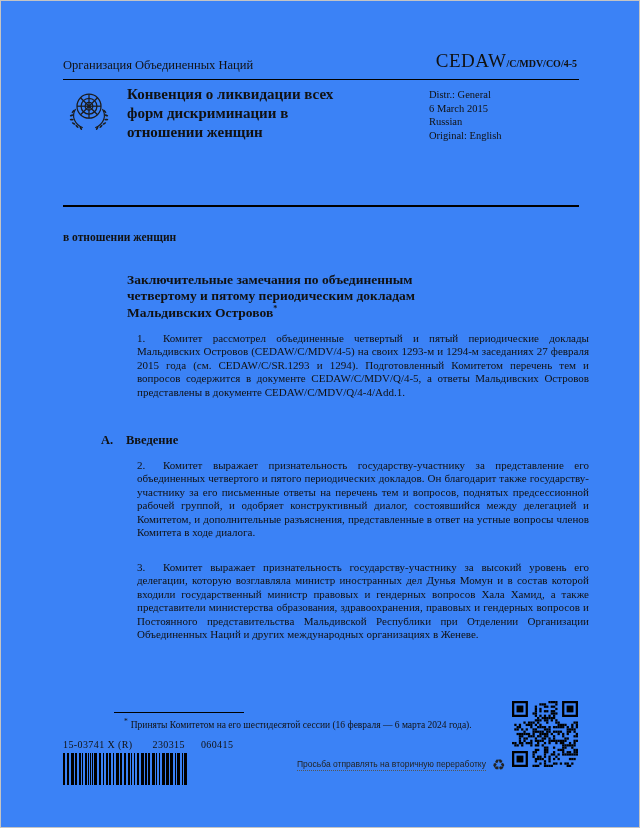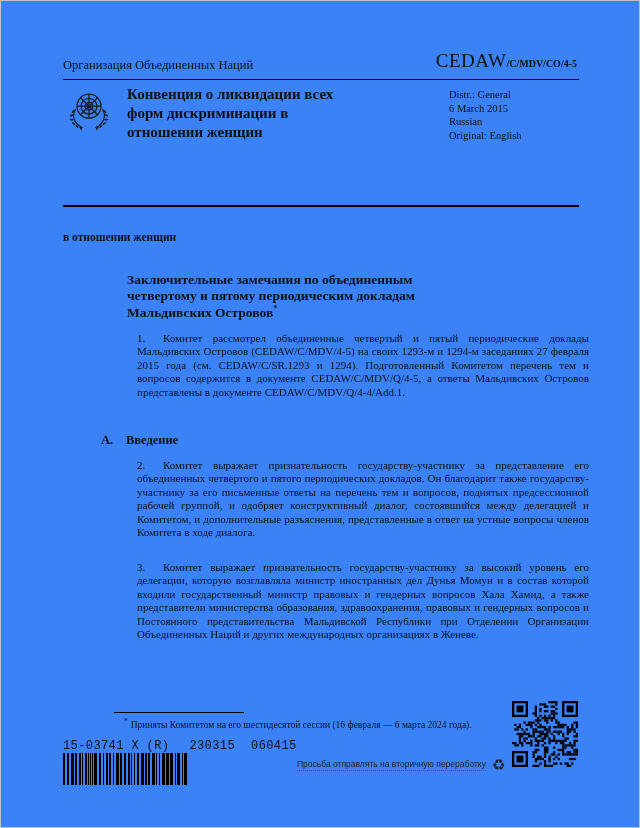--- a/index.html
+++ b/index.html
@@ -16,42 +16,42 @@
   .doc-symbol .main { font-size:19px; font-weight:normal; letter-spacing:0.5px; }
   .doc-symbol .suffix { font-size:10px; font-weight:bold; }
 
   .rule-thin  { left:62px; top:78px;  width:516px; border-top:1px solid #000; }
   .rule-thick { left:62px; top:204px; width:516px; border-top:2px solid #000; }
 
   .emblem { left:64px; top:86px; width:48px; height:48px; }
 
   .convention-title { left:126px; top:84px; width:238px; font-size:15px; font-weight:bold; line-height:1.28; }
 
-  .distr-block { left:428px; top:87px; font-size:10.5px; line-height:1.3;margin-left:20px; }
+  .distr-block { left:428px; top:87px; font-size:10.5px; line-height:1.3; }
 
   .committee { left:62px; top:229px; font-size:11.5px; font-weight:bold; line-height:1.3; }
 
   .doc-heading { left:126px; top:271px; width:348px; font-size:13.5px; font-weight:bold; line-height:1.18; }
   .doc-heading sup { font-size:8px; }
 
   .body-par { left:136px; width:452px; font-size:11px; line-height:13.4px; text-align:justify; }
   .p1 { top:331px; }
   .p2 { top:458px; }
   .p3 { top:560px; }
   .pnum { display:inline-block; width:26px; }
 
   .section-a { left:100px; top:432px; font-size:12.5px; font-weight:bold; }
   .section-a .slabel { display:inline-block; width:25px; }
 
   .footnote-rule { left:113px; top:711px; width:130px; border-top:1px solid #000; }
   .footnote { left:113px; top:716px; width:440px; font-size:9.5px; }
   .footnote sup { font-size:7.5px; margin-left:10px; }
   .footnote .fn-text { margin-left:3px; }
 
-  .footer-codes { left:62px; top:738px; font-family:Liberation Mono, monospace; font-size:12px; letter-spacing:0.4px; }
+  .footer-codes { left:62px; top:738px; font-family:Liberation Serif, serif; font-size:10px; letter-spacing:0.4px; }
   .footer-codes .c1 { margin-left:20px; }
   .footer-codes .c2 { margin-left:16px; }
 
   .barcode { left:62px; top:752px; width:128px; height:32px; }
 
   .recycle-note { left:296px; top:756px; display:flex; align-items:center; gap:6px;
                   font-family:"Liberation Sans", sans-serif; font-size:8.5px; color:#222; }
   .recycle-note .txt { border-bottom:1px dotted #555; padding-bottom:1px; }
   .recycle-icon { font-size:15px; line-height:1; }
 

